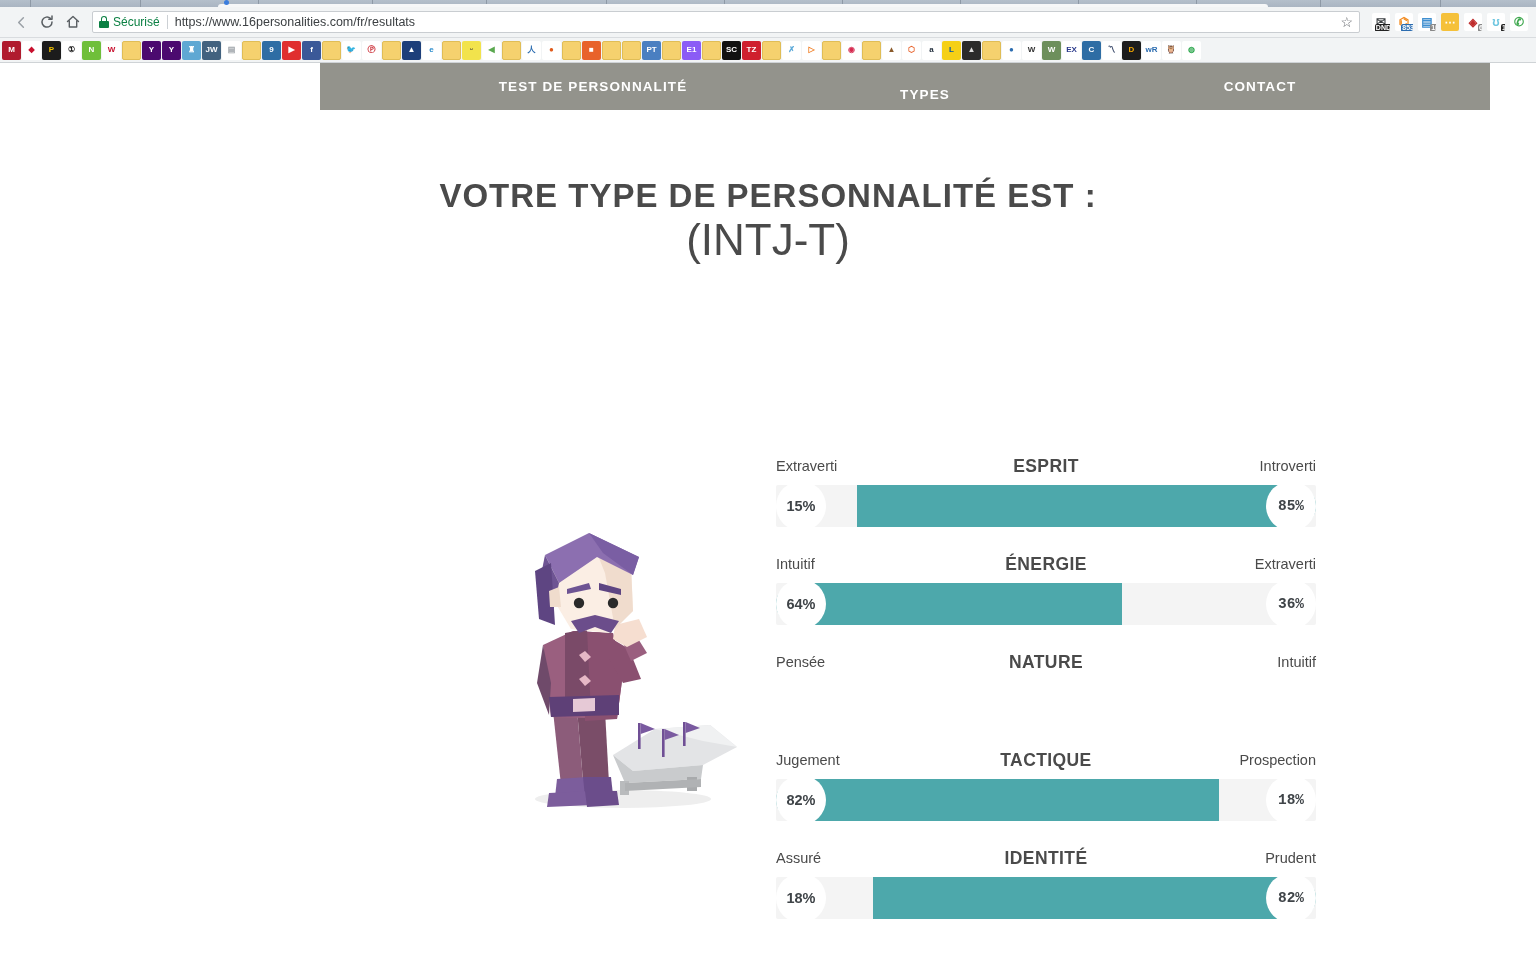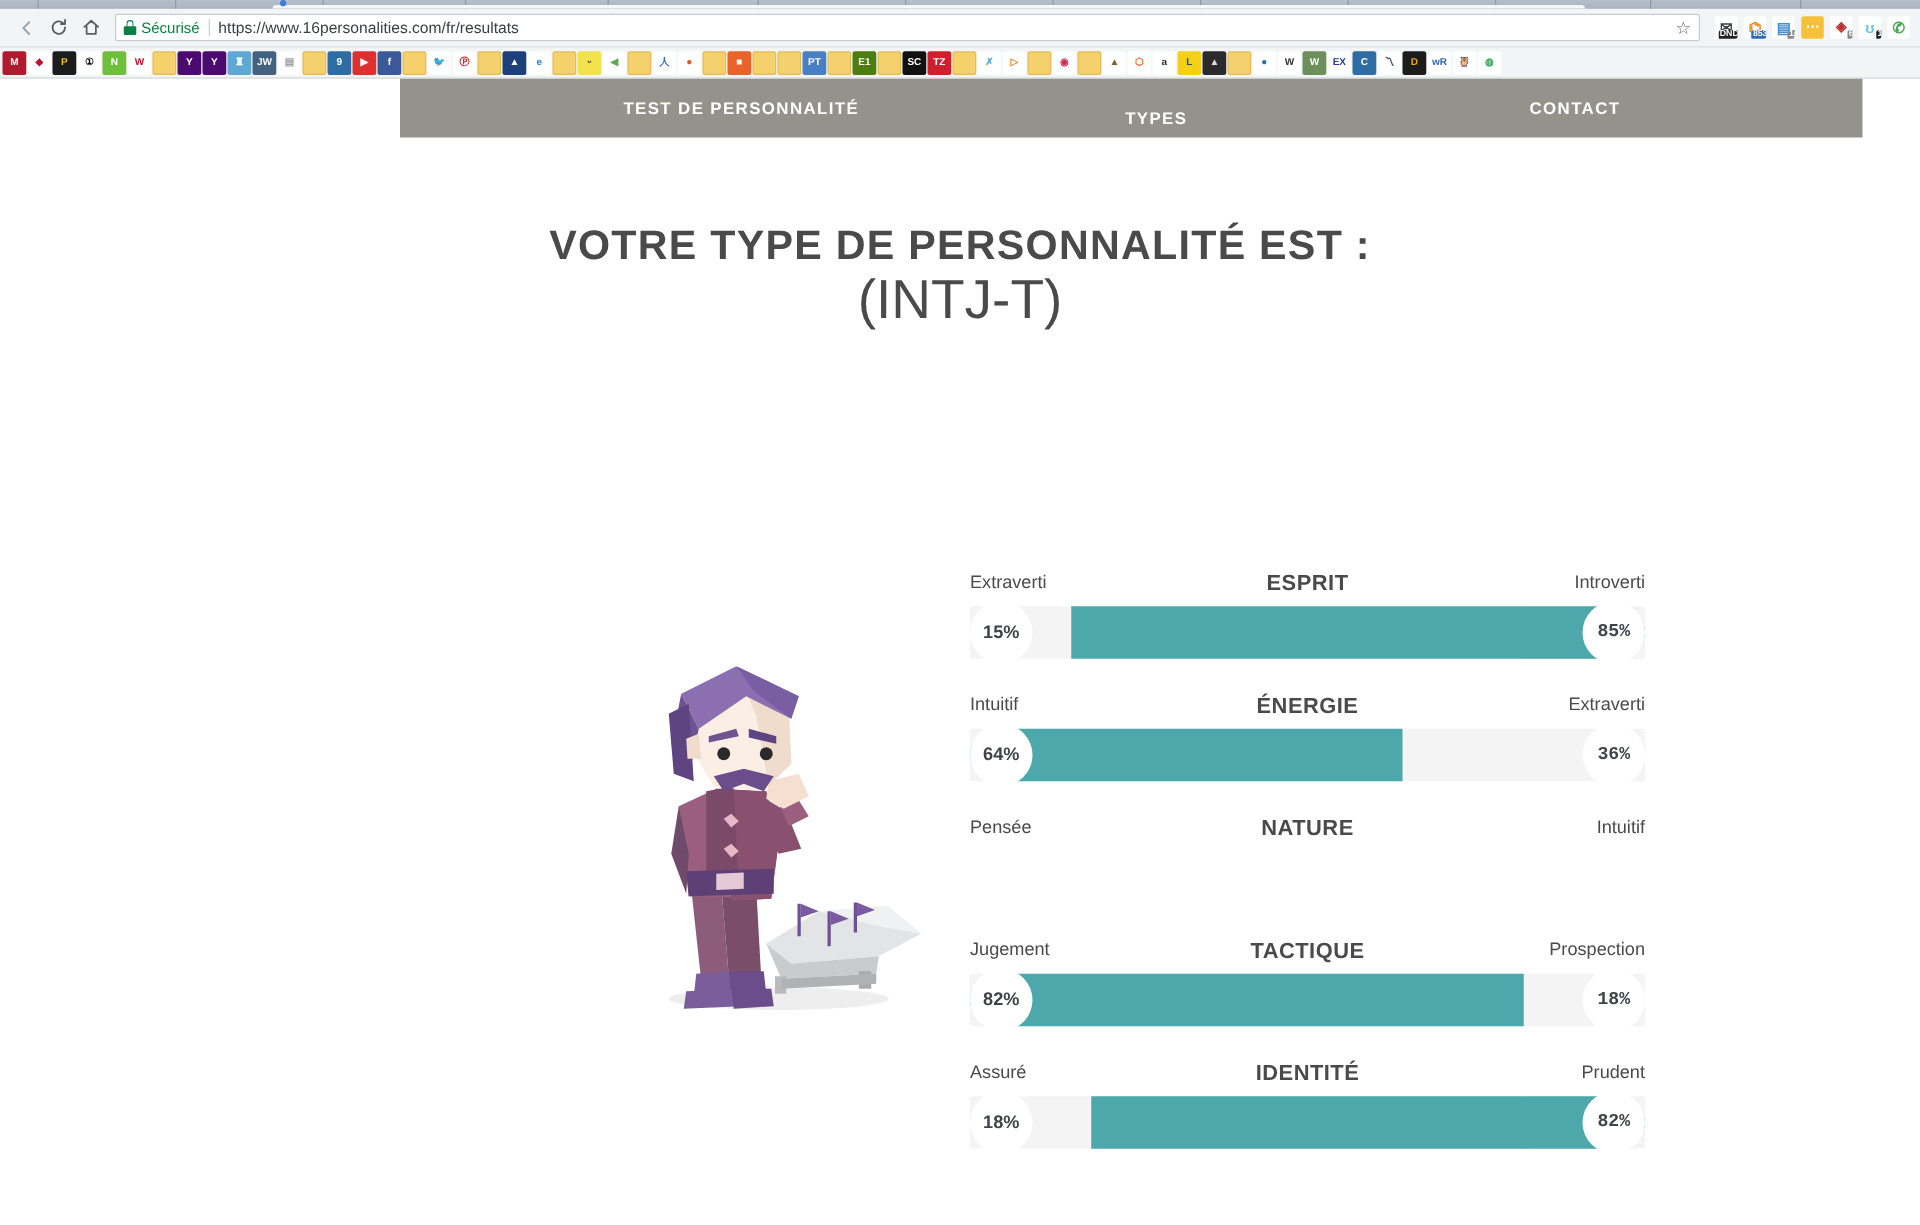--- a/index.html
+++ b/index.html
@@ -218,21 +218,21 @@
       <div class="bm" style="background: rgb(255, 255, 255); color: rgb(90, 168, 79);">◀</div>
       <div class="bm folder" style="background: rgb(245, 209, 110); color: rgb(255, 255, 255);"></div>
       <div class="bm" style="background: rgb(255, 255, 255); color: rgb(43, 108, 176);">人</div>
       <div class="bm" style="background: rgb(255, 255, 255); color: rgb(224, 90, 27);">●</div>
       <div class="bm folder" style="background: rgb(245, 209, 110); color: rgb(255, 255, 255);"></div>
       <div class="bm" style="background: rgb(232, 98, 42); color: rgb(255, 255, 255);">■</div>
       <div class="bm folder" style="background: rgb(245, 209, 110); color: rgb(255, 255, 255);"></div>
       <div class="bm folder" style="background: rgb(245, 209, 110); color: rgb(255, 255, 255);"></div>
       <div class="bm" style="background: rgb(74, 127, 193); color: rgb(255, 255, 255);">PT</div>
       <div class="bm folder" style="background: rgb(245, 209, 110); color: rgb(255, 255, 255);"></div>
-      <div class="bm" style="background: #4d7c0f; color: rgb(255, 255, 255);">E1</div>
+      <div class="bm" style="background: #8b5cf6; color: rgb(255, 255, 255);">E1</div>
       <div class="bm folder" style="background: rgb(245, 209, 110); color: rgb(255, 255, 255);"></div>
       <div class="bm" style="background: rgb(17, 17, 17); color: rgb(255, 255, 255);">SC</div>
       <div class="bm" style="background: rgb(207, 31, 46); color: rgb(255, 255, 255);">TZ</div>
       <div class="bm folder" style="background: rgb(245, 209, 110); color: rgb(255, 255, 255);"></div>
       <div class="bm" style="background: rgb(255, 255, 255); color: rgb(90, 168, 216);">✗</div>
       <div class="bm" style="background: rgb(255, 255, 255); color: rgb(240, 123, 30);">▷</div>
       <div class="bm folder" style="background: rgb(245, 209, 110); color: rgb(255, 255, 255);"></div>
       <div class="bm" style="background: rgb(255, 255, 255); color: rgb(213, 41, 78);">◉</div>
       <div class="bm folder" style="background: rgb(245, 209, 110); color: rgb(255, 255, 255);"></div>
       <div class="bm" style="background: rgb(255, 255, 255); color: rgb(138, 90, 43);">▲</div>

